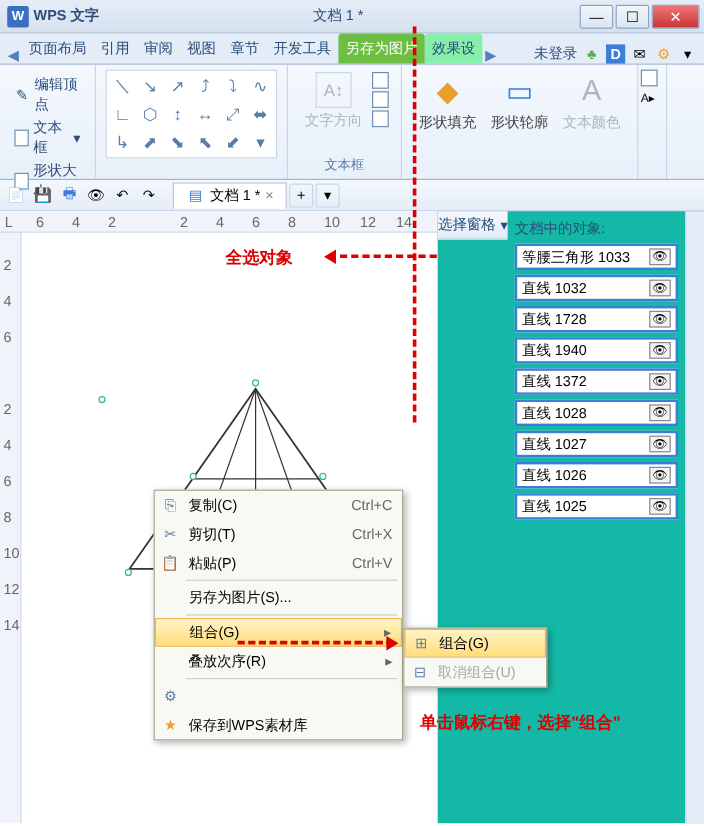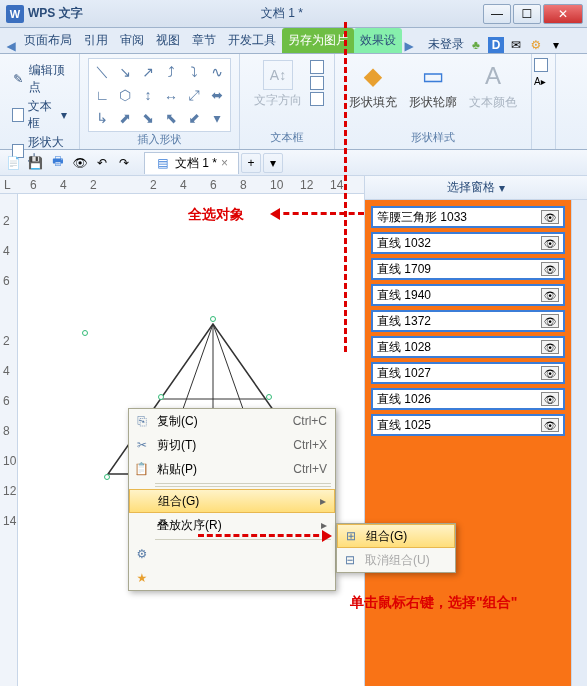--- a/index.html
+++ b/index.html
@@ -10,21 +10,21 @@
 .titlebar .doctitle{flex:1;text-align:center;color:#2B4D7A}
 .winbtns{display:flex;margin-right:4px}
 .winbtn{width:28px;height:20px;border:1px solid #8FA6C2;background:linear-gradient(#F2F6FB,#DAE5F2);margin-left:2px;display:flex;align-items:center;justify-content:center;border-radius:2px}
 .winbtn.close{background:linear-gradient(#E77,#C33);color:#fff;width:40px}
 .tabbar{height:26px;background:#E4ECF7;display:flex;align-items:flex-end;border-bottom:1px solid #9FB3CC;padding-left:4px}
 .navarr{width:14px;display:flex;align-items:center;justify-content:center;color:#5080C0}
 .tab{padding:4px 6px;color:#2B4D7A;cursor:pointer}
 .tab.active1{background:#6EBE44;color:#fff;border-radius:3px 3px 0 0}
 .tab.active2{background:#86efac;border-radius:3px 3px 0 0}
 .tabbar .spacer{flex:1}
-.tabbar .right{display:flex;align-items:center;gap:4px;padding-right:23px}
+.tabbar .right{display:flex;align-items:center;gap:4px;padding-right:6px}
 .ico{width:16px;height:16px;display:inline-flex;align-items:center;justify-content:center}
 .ribbon{height:96px;background:linear-gradient(#F4F8FD,#E8F0FA);border-bottom:1px solid #9FB3CC;display:flex}
 .group{border-right:1px solid #C8D6E8;padding:4px 8px;display:flex;flex-direction:column}
 .group .glabel{text-align:center;color:#5A7DA8;font-size:11px;margin-top:auto}
 .leftops{display:flex;flex-direction:column;gap:2px;padding:4px}
 .leftops .row{display:flex;align-items:center;gap:4px;color:#2B4D7A}
 .sq{width:14px;height:14px;border:1px solid #6C8DB5;background:#fff}
 .shapegrid{display:grid;grid-template-columns:repeat(6,22px);grid-template-rows:repeat(3,22px);gap:1px;border:1px solid #C8D6E8;padding:2px;background:#fff}
 .shapegrid div{display:flex;align-items:center;justify-content:center;color:#5A7DA8;font-size:14px}
 .bigbtn{display:flex;flex-direction:column;align-items:center;gap:2px;padding:2px 6px;color:#444}
@@ -55,21 +55,21 @@
 .ctxmenu .sep{height:1px;background:#D0D0C0;margin:2px 4px 2px 26px}
 .ctxmenu .arr{margin-left:auto;color:#666}
 .submenu{position:absolute;top:523px;left:336px;width:120px;background:#F8F8F4;border:1px solid #A8A890;box-shadow:2px 2px 6px rgba(0,0,0,.3);z-index:11}
 .submenu .mi{height:24px;display:flex;align-items:center;padding:0 8px 0 28px;position:relative}
 .submenu .mi.hl{background:linear-gradient(#FFF3C8,#FFDE7A);border:1px solid #E8B850}
 .submenu .mi .mic{position:absolute;left:4px;width:18px;text-align:center;color:#5A7DA8}
 .submenu .mi.dis{color:#A8A8A8}
 .arrow2{position:absolute;top:534px;left:198px;width:130px;border-top:3px dashed #D00;z-index:12}
 .arrow2::after{content:"";position:absolute;right:-10px;top:-7px;border:6px solid transparent;border-left:10px solid #D00}
 .annot2{position:absolute;top:594px;left:350px;color:#D00;font-size:14px;font-weight:bold;z-index:5}
-.rightpane{flex:1;background:#f97316;display:flex;flex-direction:column}
+.rightpane{flex:1;background:#14b8a6;display:flex;flex-direction:row}
 .rphead{height:24px;background:linear-gradient(#F4F8FD,#E4ECF7);border-bottom:1px solid #C8D6E8;display:flex;align-items:center;justify-content:center;color:#2B4D7A;gap:4px}
 .rpbody{padding:6px;flex:1}
 .rplabel{color:#2B4D7A;margin-bottom:4px}
 .objlist{display:flex;flex-direction:column;gap:4px}
 .obj{height:22px;border:2px solid #3B7DD8;background:#fff;display:flex;align-items:center;padding:0 4px;justify-content:space-between}
 .obj .eye{width:18px;height:14px;border:1px solid #888;background:#F4F4F4;display:flex;align-items:center;justify-content:center;font-size:10px}
 .sbv{width:16px;background:#E4ECF7;border-left:1px solid #C8D6E8}
 </style>
 </head>
 <body>
@@ -135,21 +135,20 @@
         <div>↔</div>
         <div>⤢</div>
         <div>⬌</div>
       <div>↳</div>
         <div>⬈</div>
         <div>⬊</div>
         <div>⬉</div>
         <div>⬋</div>
         <div>▾</div>
     </div>
-    <div class="glabel">插入形状</div>
   </div>
   <div class="group">
     <div style="display:flex">
       <div class="bigbtn dis">
           <div class="bic" style="border:1px solid #C8D6E8;width:30px;height:30px;font-size:14px">A↕</div>
           <span>文字方向</span>
         </div>
       <div style="display:flex;flex-direction:column;gap:2px;padding:2px">
         <div class="sq"></div>
         <div class="sq"></div>
@@ -166,21 +165,20 @@
         </div>
       <div class="bigbtn">
           <div class="bic" style="color:#3B7DD8">▭</div>
           <span>形状轮廓</span>
         </div>
       <div class="bigbtn dis">
           <div class="bic">A</div>
           <span>文本颜色</span>
         </div>
     </div>
-    <div class="glabel">形状样式</div>
   </div>
   <div class="group" style="width:24px;padding:4px 2px">
     <div class="sq" style="margin-bottom:4px"></div>
     <div style="font-size:10px">A▸</div>
   </div>
 </div>
 
 <div class="qtoolbar">
   <div class="qbtn" style="color:#E8A030">📄</div>
   <div class="qbtn" style="color:#3B7DD8">💾</div>
@@ -251,31 +249,32 @@
       </div>
     </div>
   </div>
   <div class="rightpane">
     <div class="rphead">
         <span>选择窗格</span>
         <span>▾</span>
       </div>
     <div style="display:flex;flex:1">
       <div class="rpbody">
+        <div class="rplabel">文档中的对象:</div>
         <div class="objlist">
           <div class="obj">
               <span>等腰三角形 1033</span>
               <span class="eye">👁</span>
             </div>
           <div class="obj">
               <span>直线 1032</span>
               <span class="eye">👁</span>
             </div>
           <div class="obj">
-              <span>直线 1709</span>
+              <span>直线 1728</span>
               <span class="eye">👁</span>
             </div>
           <div class="obj">
               <span>直线 1940</span>
               <span class="eye">👁</span>
             </div>
           <div class="obj">
               <span>直线 1372</span>
               <span class="eye">👁</span>
             </div>
@@ -314,35 +313,39 @@
       <span class="mic">✂</span>
       <span>剪切(T)</span>
       <span class="sc">Ctrl+X</span>
     </div>
   <div class="mi">
       <span class="mic">📋</span>
       <span>粘贴(P)</span>
       <span class="sc">Ctrl+V</span>
     </div>
   <div class="sep"></div>
+  <div class="mi">
+      <span>另存为图片(S)...</span>
+    </div>
   <div class="sep"></div>
   <div class="mi hl">
       <span>组合(G)</span>
       <span class="arr">▸</span>
     </div>
   <div class="mi">
       <span>叠放次序(R)</span>
       <span class="arr">▸</span>
     </div>
   <div class="sep"></div>
   <div class="mi">
       <span class="mic">⚙</span>
     </div>
   <div class="mi">
       <span class="mic" style="color:#E8A030">★</span>
+      <span>保存到WPS素材库</span>
     </div>
 </div>
 
 <div class="submenu">
   <div class="mi hl">
       <span class="mic">⊞</span>
       <span>组合(G)</span>
     </div>
   <div class="mi dis">
       <span class="mic">⊟</span>

